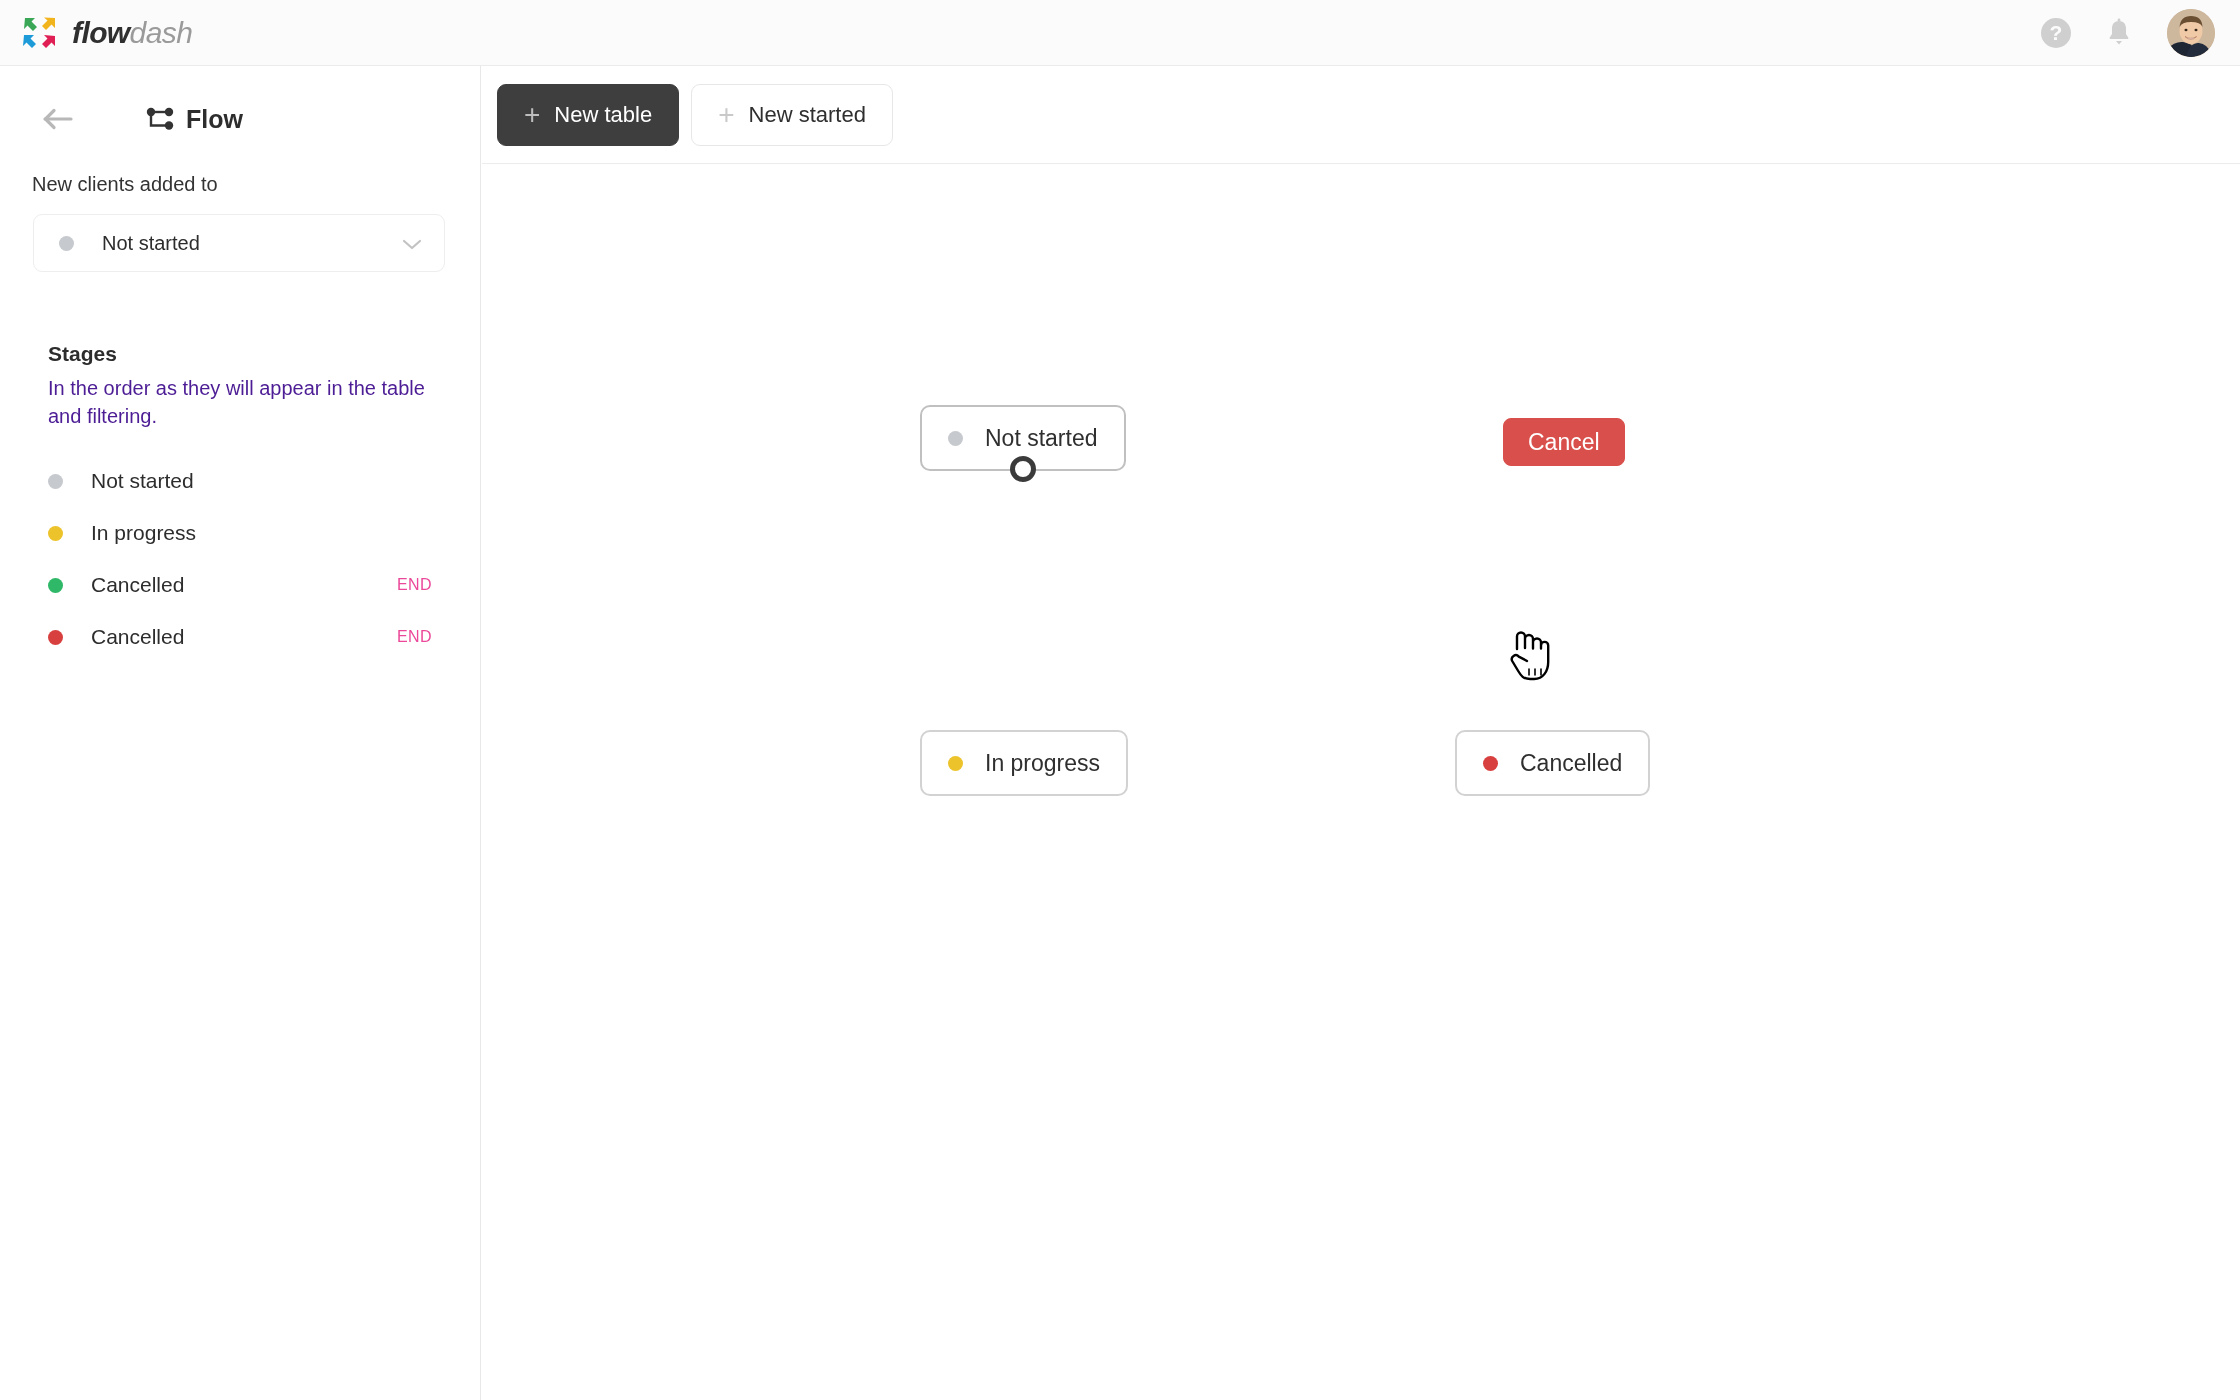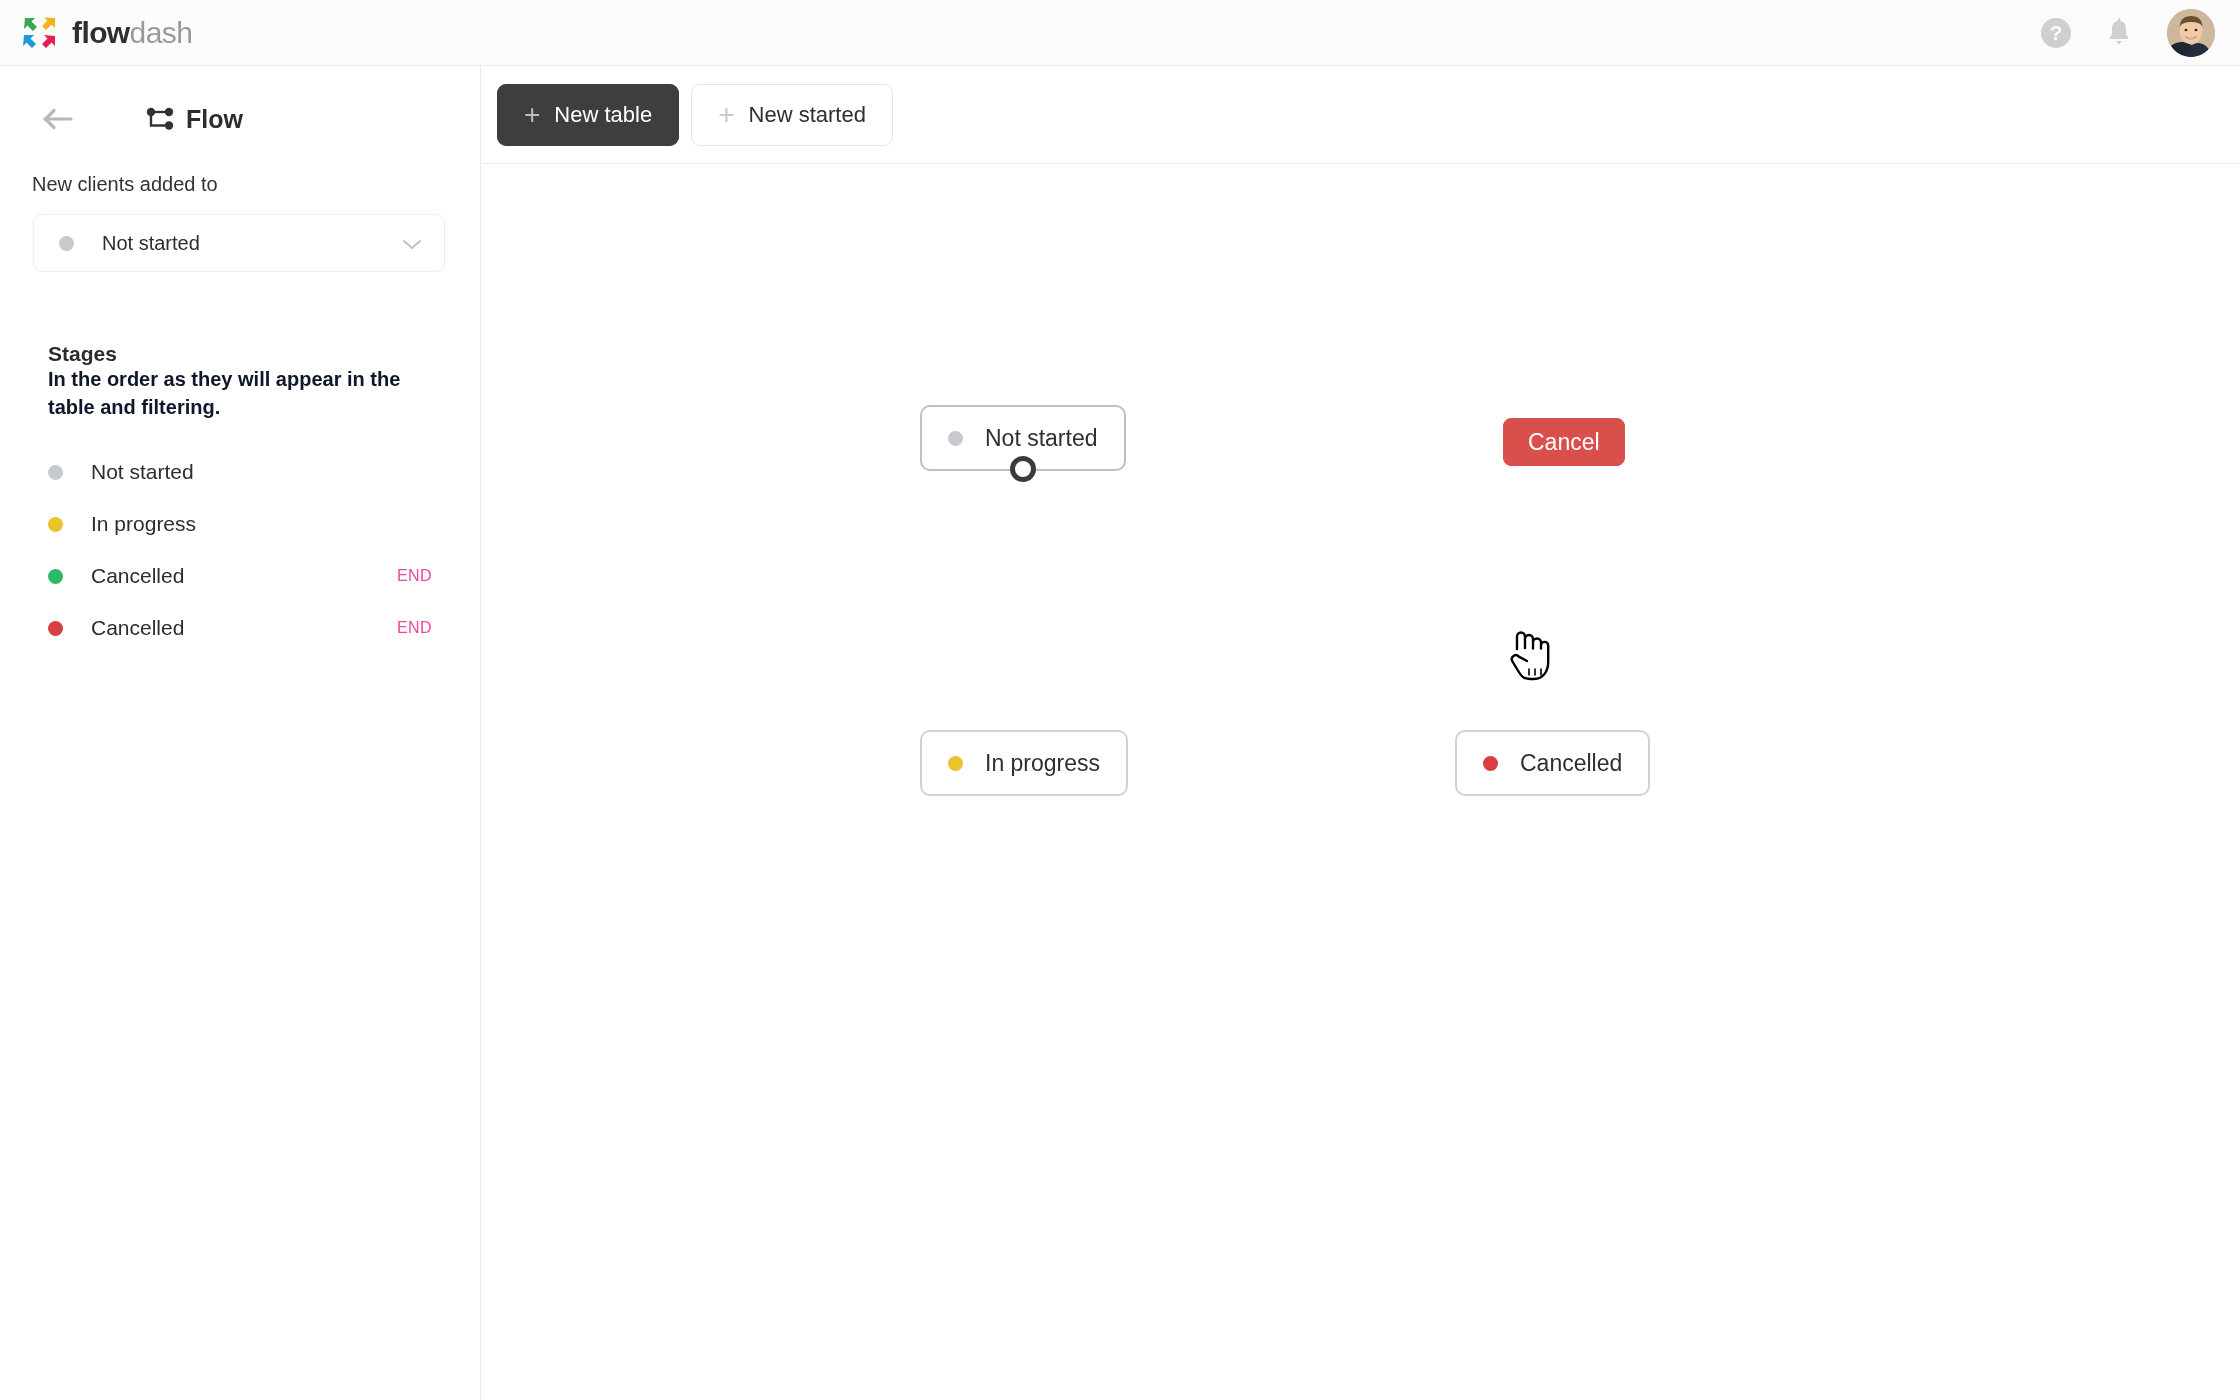--- a/index.html
+++ b/index.html
@@ -13,21 +13,21 @@
 
   
   .topbar {
     position: absolute; left: 0; top: 0; width: 2240px; height: 66px;
     background: #fbfbfb;
     border-bottom: 1px solid #ebebeb;
     display: flex; align-items: center;
   }
   .brand { display: flex; align-items: center; gap: 14px; margin-left: 22px; }
   .logo-mark { width: 36px; height: 34px; position: relative; display: block; }
-  .brand-text { font-size: 30px; letter-spacing: -0.6px; }
+  .brand-text { font-size: 30px; letter-spacing: -0.6px; font-style: italic; }
   .brand-text .b1 { color: #2f2f2f; font-weight: bold; }
   .brand-text .b2 { color: #9a9a9a; font-weight: normal; }
 
   .topbar-right {
     margin-left: auto; display: flex; align-items: center; gap: 34px; margin-right: 25px;
   }
   .help-icon {
     width: 30px; height: 30px; border-radius: 50%;
     background: #cfcfcf; color: #fbfbfb;
     font-size: 21px; font-weight: bold;
@@ -57,21 +57,21 @@
     margin: 18px 0 0 33px; width: 412px; height: 58px;
     border: 1px solid #eeeeee; border-radius: 9px; background: #fff;
     display: flex; align-items: center; cursor: pointer;
   }
   .dot { width: 15px; height: 15px; border-radius: 50%; display: inline-block; flex: none; }
   .sb-select .dot { margin-left: 25px; }
   .sb-select-text { font-size: 20px; color: #2d2d2d; margin-left: 28px; }
   .chev { margin-left: auto; margin-right: 22px; width: 20px; height: 13px; display:block; }
 
   .sb-stages-title { font-size: 21px; font-weight: bold; color: #2c2c2c; margin: 70px 0 0 48px; }
-  .sb-stages-desc { font-size: 20px; color: #0f172a; line-height: 1.38; margin: 0 0 0 48px; width: 390px; font-weight: bold; }
+  .sb-stages-desc { font-size: 20px; color: #4c1d95; line-height: 1.38; margin: 9px 0 0 48px; width: 390px; }
 
   .stage-list { margin-top: 25px; }
   .stage-row {
     display: flex; align-items: center; height: 52px; padding: 0 48px 0 48px; cursor: pointer;
   }
   .stage-row .dot { margin-right: 0; }
   .stage-name { font-size: 21px; color: #2d2d2d; margin-left: 28px; }
   .stage-end { margin-left: auto; font-size: 16px; color: #ec4899; letter-spacing: 0.4px; }
 
   

